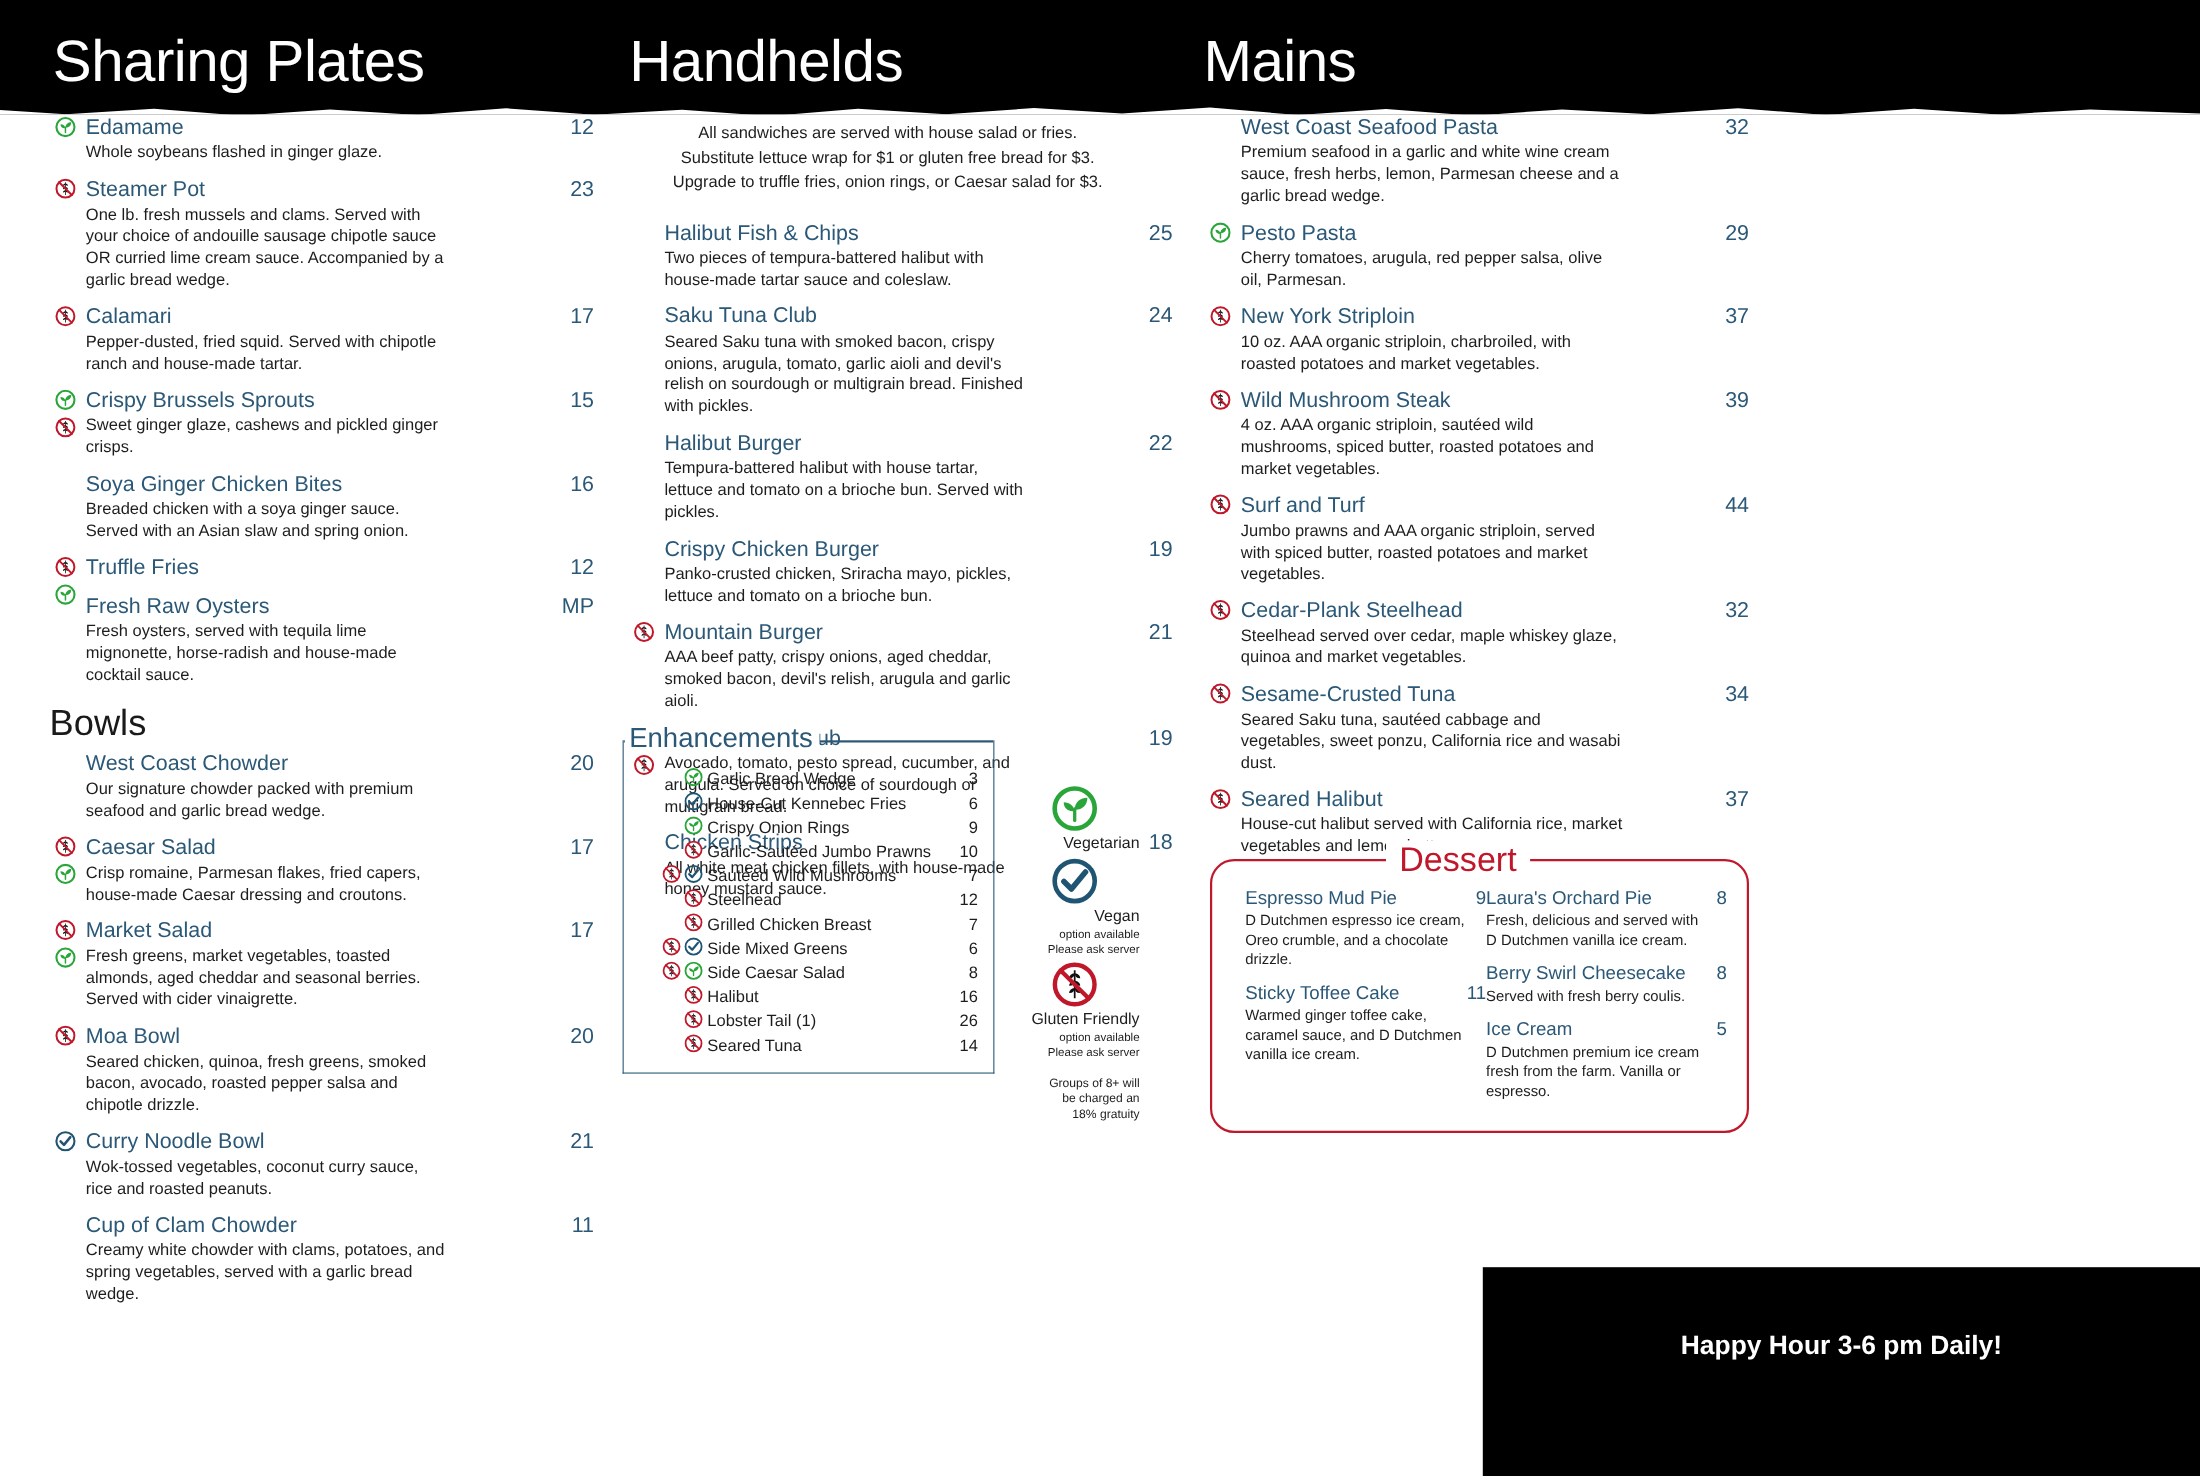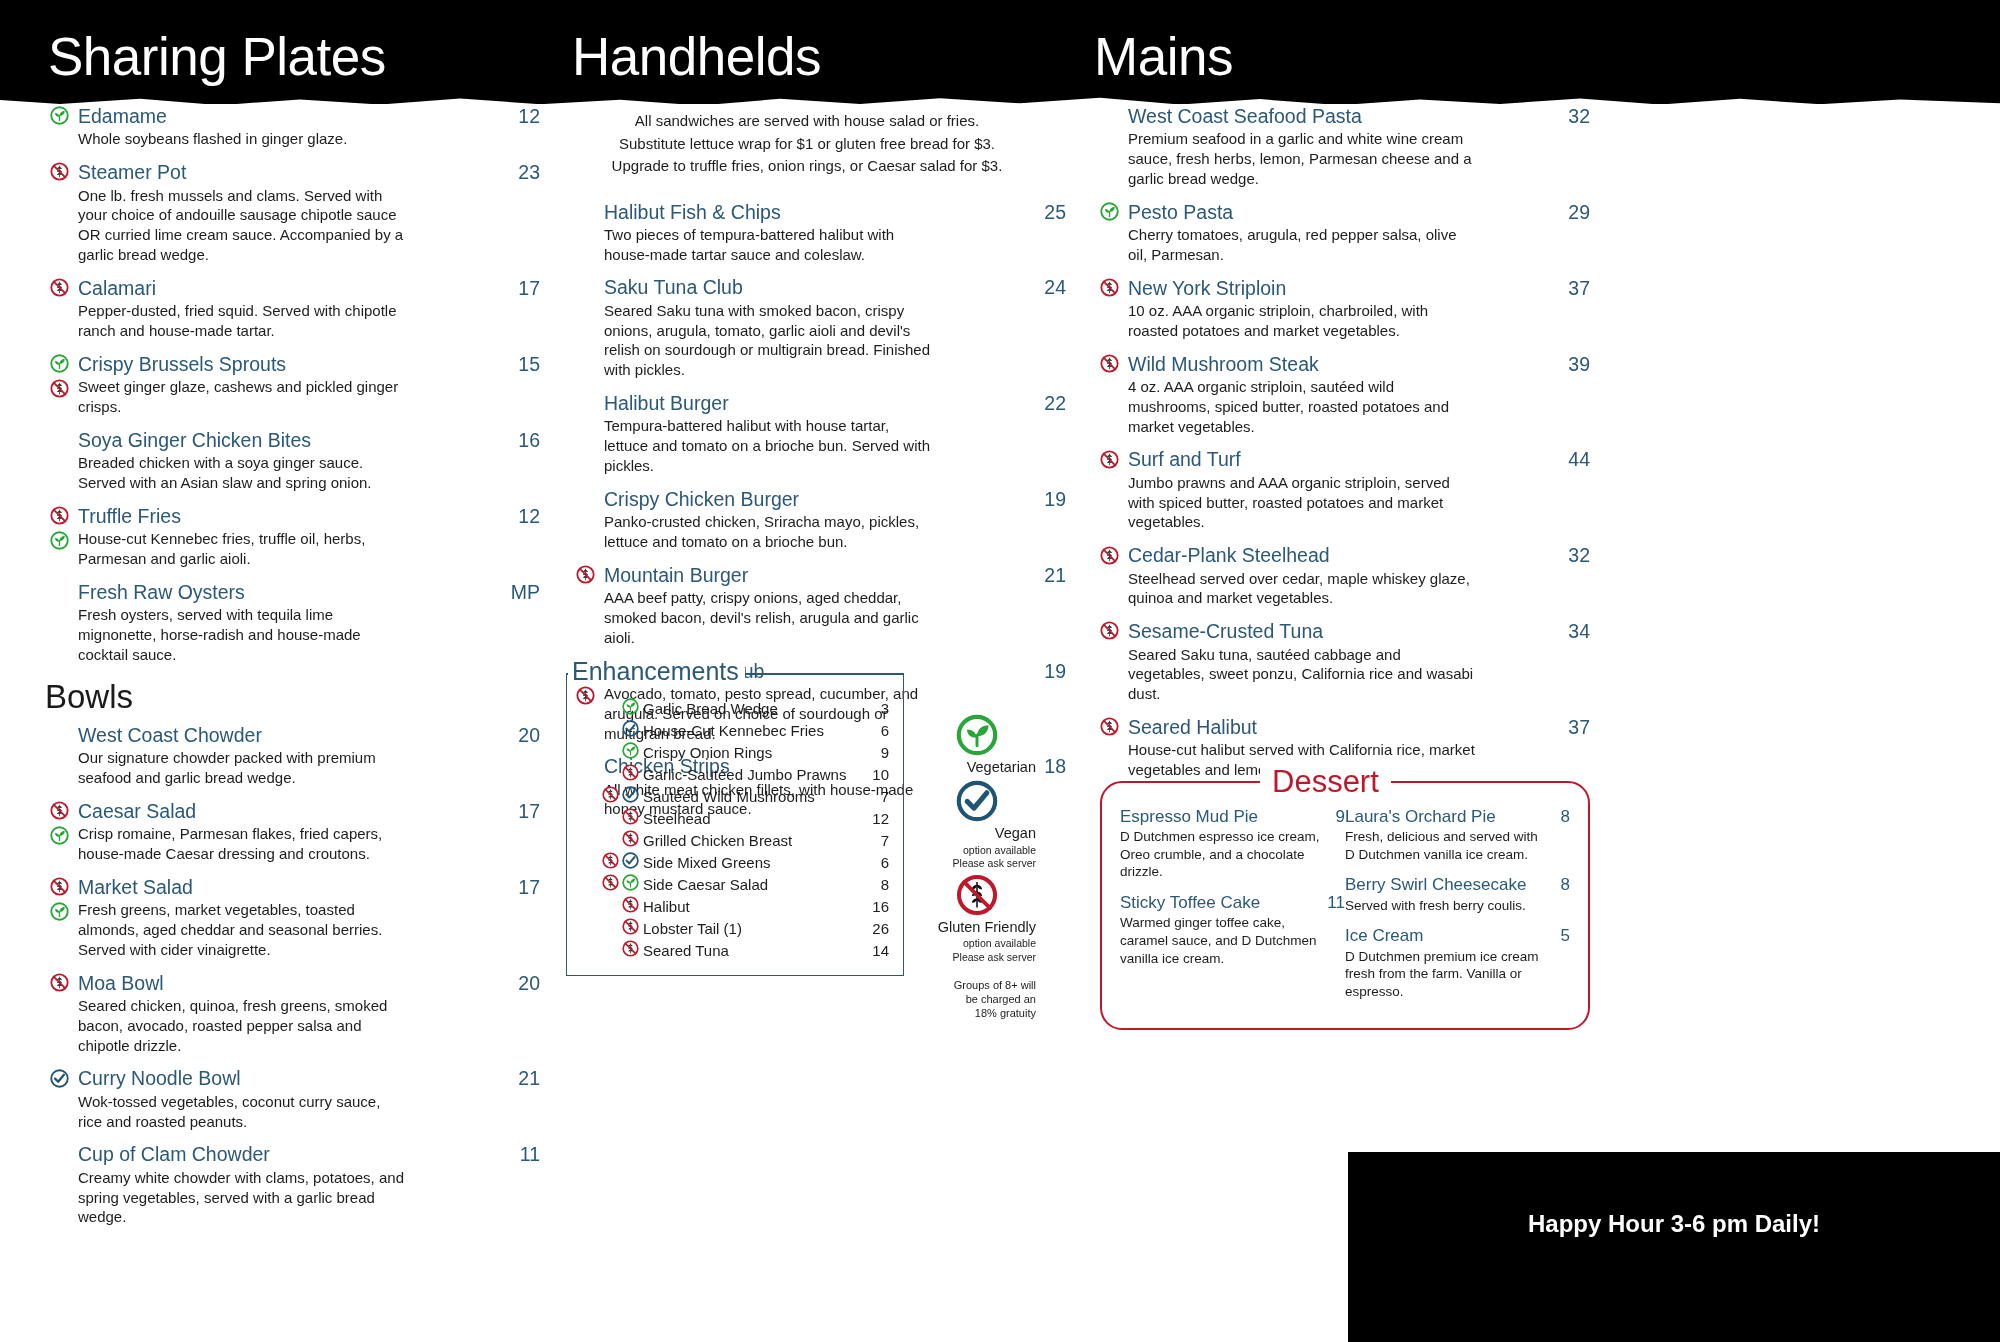--- a/index.html
+++ b/index.html
@@ -117,21 +117,21 @@
 
   
   .dessert-wrap { position:absolute; left:10px; top:660px; width:490px; }
   .dessert-title {
     font-size:31px; color:#c0182b; font-weight:400; text-align:left;
     position:relative; z-index:3; background:#fff; display:inline-block;
     padding:0 12px; margin-left:160px;
   }
   .dessert-box {
     border:2.2px solid #c0182b; border-radius:22px;
-    margin-top:-19px; padding:24px 18px 16px 18px;
+    margin-top:-19px; padding:24px 18px 16px 30px;
     display:flex; position:relative;
   }
   .dessert-col { flex:1 1 50%; }
   .d-item { margin-bottom:12px; position:relative; }
   .d-head { display:flex; align-items:baseline; }
   .d-name { font-size:17px; color:#2b5877; line-height:1.2; }
   .d-price { font-size:17px; color:#2b5877; margin-left:auto; padding-left:10px; }
   .d-desc { font-size:13.5px; color:#1d1d1d; line-height:1.3; margin-top:1px;
             max-width:200px; }
 
@@ -261,21 +261,20 @@
           <span class="ic-desc"><span class="ico" style="width:19px;height:19px"><svg style="width:19px;height:19px" viewBox="0 0 24 24">
                 <circle cx="12" cy="12" r="10.4" fill="none" stroke="#2aa53a" stroke-width="2.4"></circle>
                 <path d="M12 18.2 L12 12.2" stroke="#2aa53a" stroke-width="1.7" fill="none" stroke-linecap="round"></path>
                 <path d="M12 12.6 C12 8.6 15 6.4 18.6 6.4 C18.6 10.4 15.6 12.9 12 12.6 Z" fill="#2aa53a"></path>
                 <path d="M11.7 13.4 C11.7 10.6 9.3 8.8 6.3 8.8 C6.3 11.9 8.7 13.8 11.7 13.4 Z" fill="#2aa53a"></path>
               </svg></span></span>
           <div class="item-head">
             <span class="item-name">Truffle Fries</span>
             <span class="item-price">12</span>
           </div>
-          <div class="item-desc">House-cut Kennebec fries, truffle oil, herbs, Parmesan and garlic aioli.</div>
         </div>
         <div class="item">
           <div class="item-head">
             <span class="item-name">Fresh Raw Oysters</span>
             <span class="item-price">MP</span>
           </div>
           <div class="item-desc">Fresh oysters, served with tequila lime mignonette, horse-radish and house-made cocktail sauce.</div>
         </div>
       </div>
     <div class="section-title">Bowls</div>

